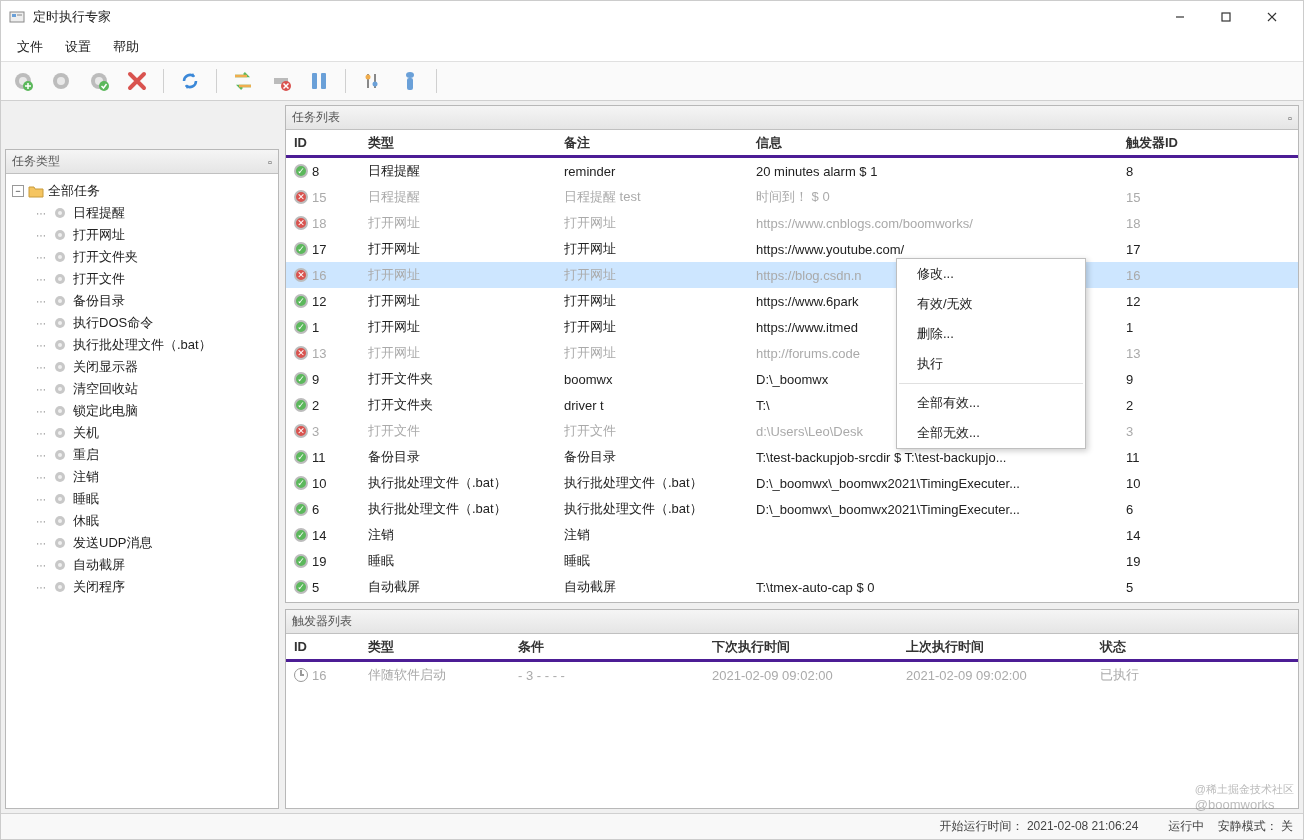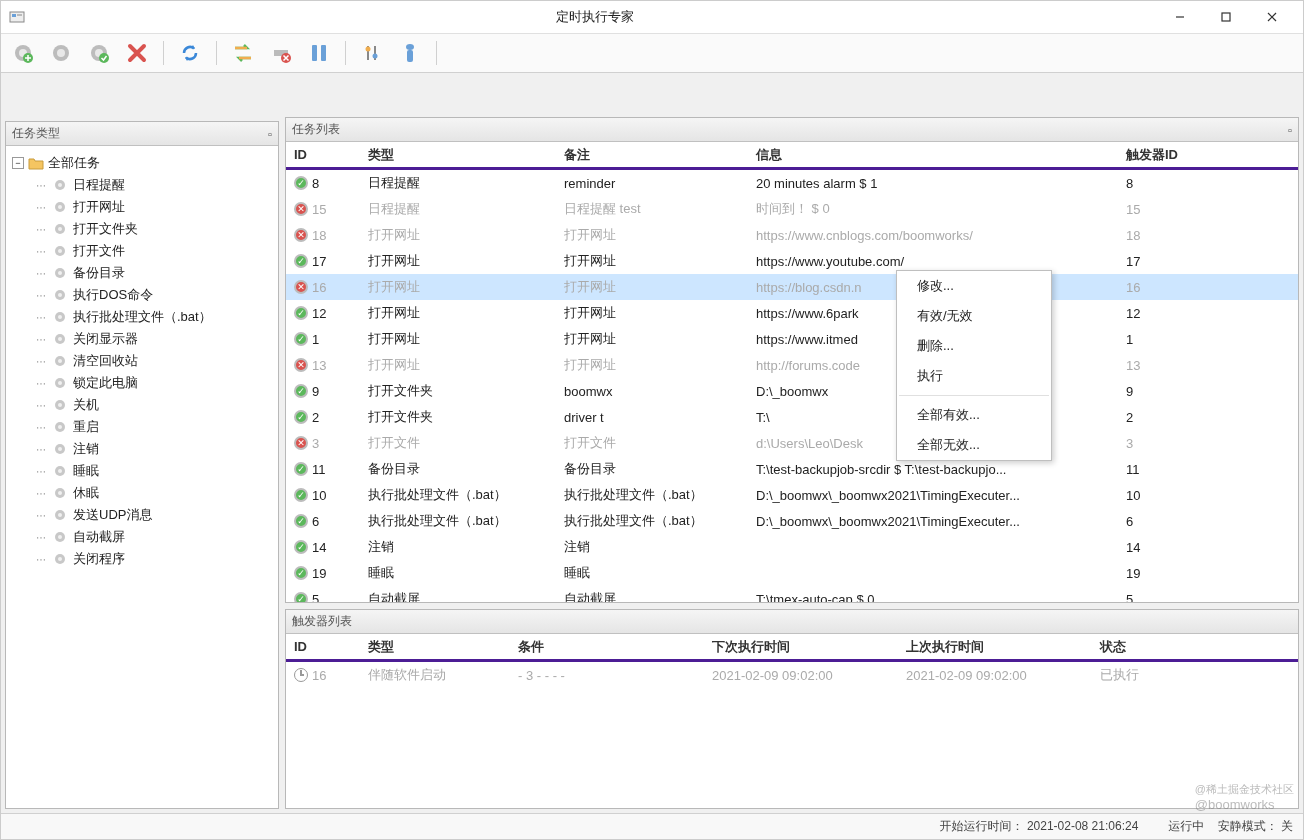--- a/index.html
+++ b/index.html
@@ -1,18 +1,18 @@
 <!DOCTYPE html>
 <html><head>
 <meta charset="utf-8">
 <style>
 * { box-sizing: border-box; margin: 0; padding: 0; }
 body { font-family: "Microsoft YaHei", "Segoe UI", sans-serif; font-size: 13px; background: #fff; color: #222; user-select: none; overflow: hidden; }
 .window { width: 1304px; height: 840px; display: flex; flex-direction: column; border: 1px solid #ccc; background: #fff; }
-.titlebar { height: 32px; display: flex; align-items: center; padding: 0 8px; text-align: center; }
+.titlebar { height: 32px; display: flex; align-items: center; padding: 0 8px; }
 .titlebar .app-icon { width: 16px; height: 16px; margin-right: 8px; }
 .titlebar .title { flex: 1; font-size: 13px; }
 .titlebar .win-controls { display: flex; }
 .titlebar .win-btn { width: 46px; height: 32px; display: flex; align-items: center; justify-content: center; font-size: 14px; color: #333; }
 .menubar { height: 28px; display: flex; align-items: center; padding: 0 6px; gap: 2px; }
 .menubar .menu-item { padding: 4px 10px; }
 .toolbar { height: 40px; display: flex; align-items: center; padding: 0 6px; gap: 6px; border-top: 1px solid #e0e0e0; border-bottom: 1px solid #d0d0d0; background: #fafafa; }
 .toolbar .tb-btn { width: 32px; height: 32px; display: flex; align-items: center; justify-content: center; border-radius: 2px; }
 .toolbar .tb-sep { width: 1px; height: 24px; background: #d0d0d0; margin: 0 4px; }
 .main { flex: 1; display: flex; gap: 6px; padding: 4px; background: #f0f0f0; min-height: 0; }
@@ -22,21 +22,21 @@
 .left-panel { width: 274px; margin-top: 44px; }
 .tree { flex: 1; overflow: auto; padding: 6px 4px; }
 .tree-root { display: flex; align-items: center; padding: 2px 2px; gap: 4px; }
 .tree-toggle { width: 12px; height: 12px; border: 1px solid #999; display: flex; align-items: center; justify-content: center; font-size: 9px; line-height: 1; background: #fff; }
 .folder-icon svg { display: block; }
 .tree-children { padding-left: 24px; }
 .tree-item { display: flex; align-items: center; padding: 2px 2px; gap: 6px; }
 .tree-item .dots { color: #888; font-size: 10px; letter-spacing: 1px; }
 .tree-item .node-icon { width: 14px; height: 14px; display: flex; align-items: center; justify-content: center; }
 .right-col { flex: 1; display: flex; flex-direction: column; gap: 6px; min-width: 0; }
-.task-panel { flex: 1; min-height: 0; margin-top: 40px; }
+.task-panel { flex: 1; min-height: 0; }
 .trigger-panel { height: 200px; }
 .list { flex: 1; overflow: auto; position: relative; }
 .list-header { display: flex; height: 28px; align-items: center; border-bottom: 3px solid #4c1d95; font-weight: 600; color: #333; position: sticky; top: 0; background: #fff; }
 .list-header > div, .list-row > div { padding: 4px 8px; white-space: nowrap; overflow: hidden; text-overflow: ellipsis; }
 .list-row { display: flex; height: 26px; align-items: center; }
 .list-row.selected { background: #cde6ff; }
 .list-row.disabled { color: #aaa; }
 .col-id { width: 74px; display: flex; align-items: center; gap: 4px; }
 .col-type { width: 196px; }
 .col-note { width: 192px; }
@@ -47,21 +47,21 @@
 .status-off { background: #d9534f; border: 2px solid #bcbcbc; box-sizing: content-box; width: 10px; height: 10px; }
 .t-col-id { width: 74px; display: flex; align-items: center; gap: 4px; }
 .t-col-type { width: 150px; }
 .t-col-cond { width: 194px; }
 .t-col-next { width: 194px; }
 .t-col-last { width: 194px; }
 .t-col-state { flex: 1; }
 .clock-icon { width: 14px; height: 14px; border: 1.5px solid #999; border-radius: 50%; position: relative; }
 .clock-icon::before { content: ""; position: absolute; width: 4px; height: 1.5px; background: #999; top: 5px; left: 5px; }
 .clock-icon::after { content: ""; position: absolute; width: 1.5px; height: 5px; background: #999; top: 1px; left: 5px; }
-.context-menu { position: absolute; background: #fff; border: 1px solid #bfbfbf; box-shadow: 2px 2px 6px rgba(0,0,0,0.2); width: 156px; z-index: 100; top: 288px; left: 900px; }
+.context-menu { position: absolute; background: #fff; border: 1px solid #bfbfbf; box-shadow: 2px 2px 6px rgba(0,0,0,0.2); width: 190px; z-index: 100; top: 288px; left: 900px; }
 .context-menu .cm-item { padding: 6px 20px; font-size: 13px; }
 .context-menu .cm-sep { height: 1px; background: #e0e0e0; margin: 4px 2px; }
 .statusbar { height: 26px; border-top: 1px solid #d0d0d0; display: flex; align-items: center; justify-content: flex-end; padding: 0 10px; gap: 30px; font-size: 12px; color: #444; background: #f8f8f8; }
 .watermark { position: absolute; right: 10px; bottom: 28px; color: rgba(120,120,120,0.5); font-size: 13px; pointer-events: none; }
 .watermark .wm-line1 { font-size: 11px; }
 svg { display: block; }
 </style>
 </head>
 <body>
 
@@ -89,20 +89,25 @@
         </div>
       <div class="win-btn">
           <svg width="10" height="10" viewBox="0 0 10 10">
             <line x1="1" y1="1" x2="9" y2="9" stroke="#333" stroke-width="1.2"></line>
             <line x1="9" y1="1" x2="1" y2="9" stroke="#333" stroke-width="1.2"></line>
           </svg>
         </div>
     </div>
   </div>
 
+  <div class="menubar">
+    <div class="menu-item">文件</div>
+    <div class="menu-item">设置</div>
+    <div class="menu-item">帮助</div>
+  </div>
 
   <div class="toolbar">
     <div class="tb-btn">
         <svg width="22" height="22" viewBox="0 0 22 22">
           <circle cx="11" cy="11" r="8" fill="#bcbcbc"></circle>
           <circle cx="11" cy="11" r="4" fill="#e8e8e8"></circle>
           <circle cx="16" cy="16" r="5" fill="#5cb85c"></circle>
           <path d="M16 13v6M13 16h6" stroke="#fff" stroke-width="1.5"></path>
         </svg>
       </div>

